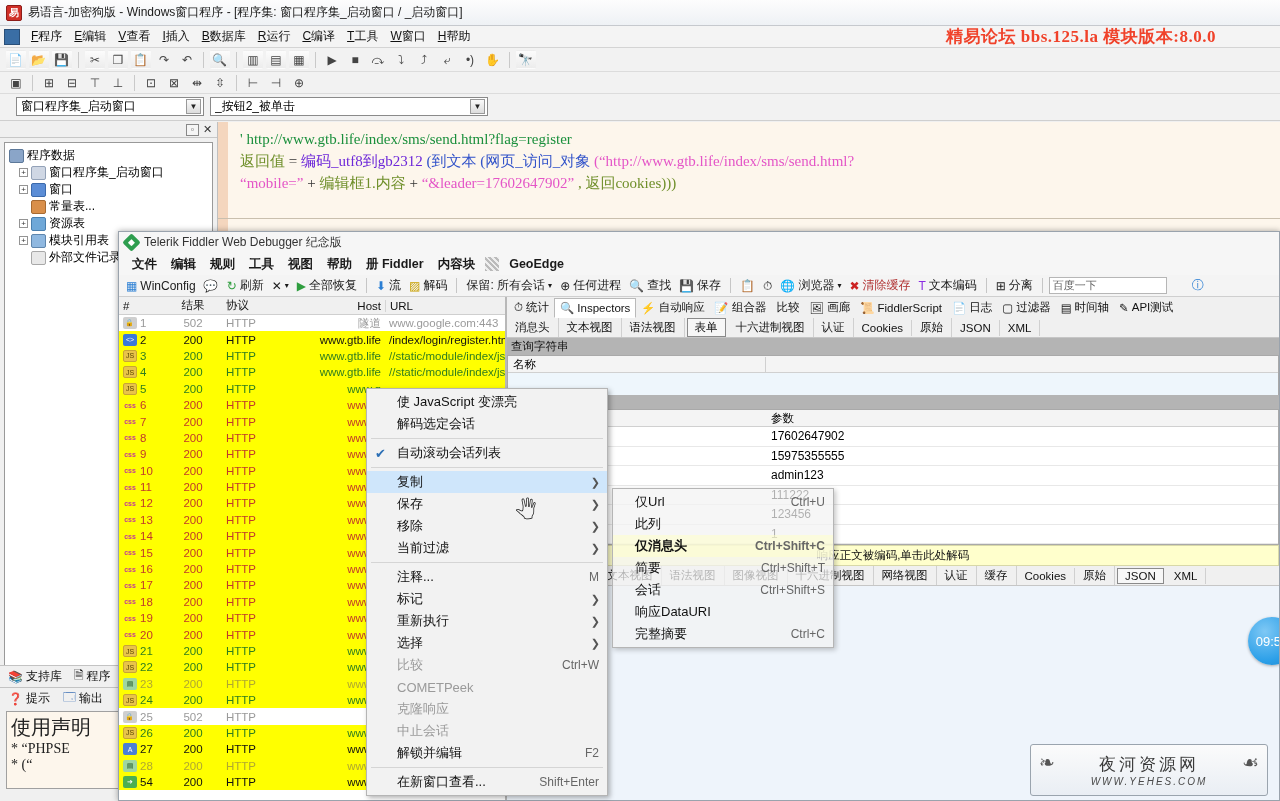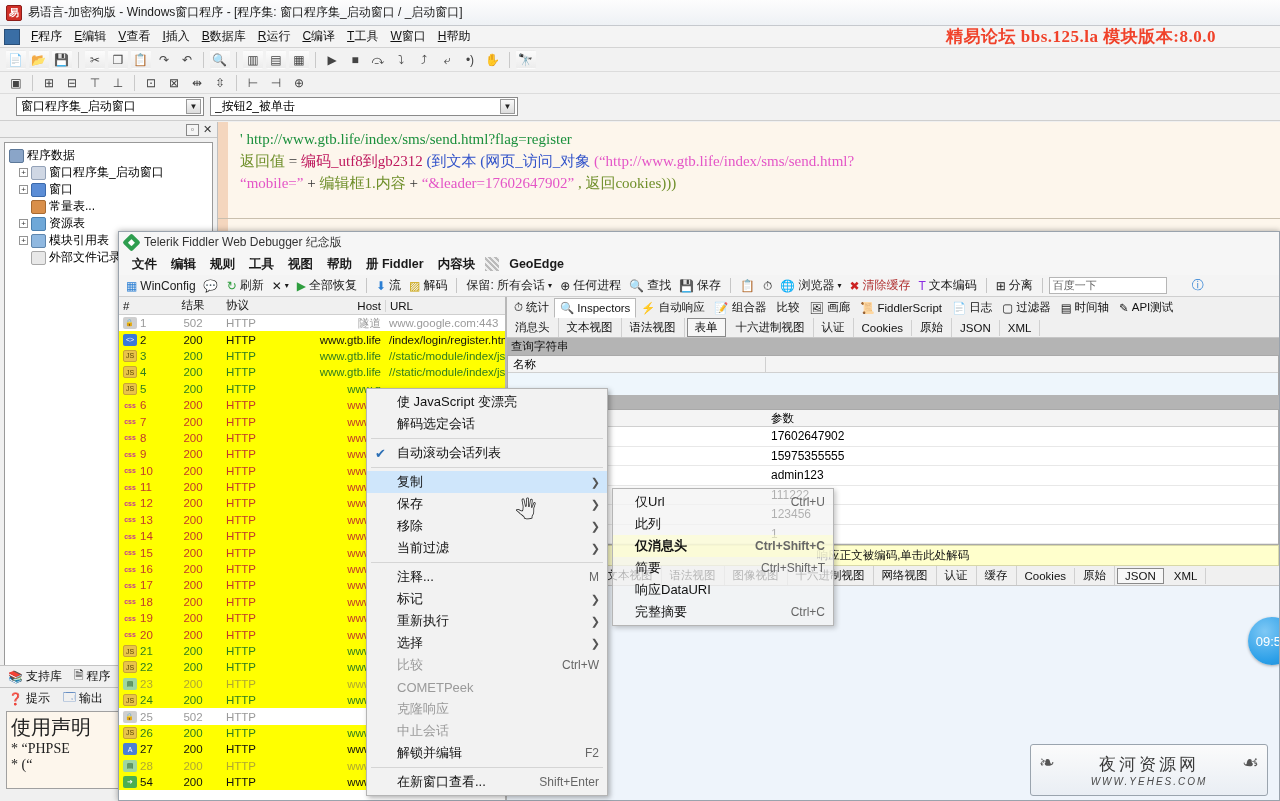--- a/index.html
+++ b/index.html
@@ -67,21 +67,21 @@
     display:flex;align-items:center;justify-content:center;color:#333;}
   .tree-head .hx{border:none;background:transparent;font-size:11px;}
   .tree-panel { margin:4px; border:1px solid #999; background:#fff; flex:1; padding:4px 2px; overflow:hidden;}
   .tnode { display:flex; align-items:center; gap:3px; height:17px; font-size:12px; color:#000;white-space:nowrap;}
   .tnode .exp{width:9px;height:9px;border:1px solid #949494;background:#fff;font-size:8px;line-height:7px;text-align:center;color:#333;}
   .tnode .noexp{width:9px;height:9px;}
   .tnode .ico{width:15px;height:14px;display:inline-block;border-radius:2px;}
   .code-area { flex:1; background:#fdf6ec; position:relative; overflow:hidden; }
   .code-gutter{ position:absolute;left:0;top:0;bottom:0;width:10px;background:#f4d6be; }
   .code-lines{ padding:6px 0 0 22px; font-family:"Liberation Serif", serif; font-size:15px; line-height:22px; white-space:nowrap;}
-  .c-green{color:#1a8f3c;} .c-pink{color:#e455c7;} .c-red{color:#be185d;margin-top:8px;} .c-blue{color:#3152c9;}
+  .c-green{color:#1a8f3c;} .c-pink{color:#e455c7;} .c-red{color:#6d28d9;margin-top:8px;} .c-blue{color:#3152c9;}
   .c-olive{color:#6f8f2a;} .c-dark{color:#333;}
   .code-sep{position:absolute;left:0;right:0;top:96px;height:1px;background:#c9bfae;}
   .eyy-bottom { position:absolute;left:0;bottom:0;width:218px;height:136px;background:#f0f0f0;}
   .eyy-tabrow{display:flex;align-items:center;gap:4px;height:22px;padding:0 4px;border-top:1px solid #c3c3c3;}
   .eyy-tab{display:flex;align-items:center;gap:3px;font-size:12px;color:#111;padding:1px 4px;}
   .eyy-bot2{display:flex;align-items:center;gap:5px;height:22px;padding:0 4px;border-top:1px solid #c3c3c3;}
   .eyy-note{margin:2px 6px;border:1px solid #a0a0a0;background:#fdf6ec;height:78px;padding:2px 4px;overflow:hidden;
     font-family:"Liberation Serif", serif;}
   .note-big{font-size:20px;color:#222;}
   .note-line{font-size:14px;color:#222;}
@@ -260,21 +260,21 @@
     <div class="tb-btn flat">⊢</div>
     <div class="tb-btn flat">⊣</div>
     <div class="tb-btn flat">⊕</div>
   </div>
 
   <div class="eyy-combos">
     <div class="combo" style="width:188px">
       <span class="cval">窗口程序集_启动窗口</span>
       <span class="carrow">▼</span>
     </div>
-    <div class="combo" style="width:308px">
+    <div class="combo" style="width:278px">
       <span class="cval">_按钮2_被单击</span>
       <span class="carrow">▼</span>
     </div>
   </div>
 
   <div class="eyy-body">
     <div class="eyy-tree">
       <div class="tree-head">
         <div class="hbox">▫</div>
         <div class="hbox hx">✕</div>
@@ -989,20 +989,24 @@
       </div>
       <div class="mi hl2">
         <span>仅消息头</span>
         <span class="acc">Ctrl+Shift+C</span>
       </div>
       <div class="mi">
         <span>简要</span>
         <span class="acc">Ctrl+Shift+T</span>
       </div>
       <div class="mi">
+        <span>会话</span>
+        <span class="acc">Ctrl+Shift+S</span>
+      </div>
+      <div class="mi">
         <span>响应DataURI</span>
       </div>
       <div class="mi">
         <span>完整摘要</span>
         <span class="acc">Ctrl+C</span>
       </div>
     </div>
 </div>
 
 <div id="watermark">

